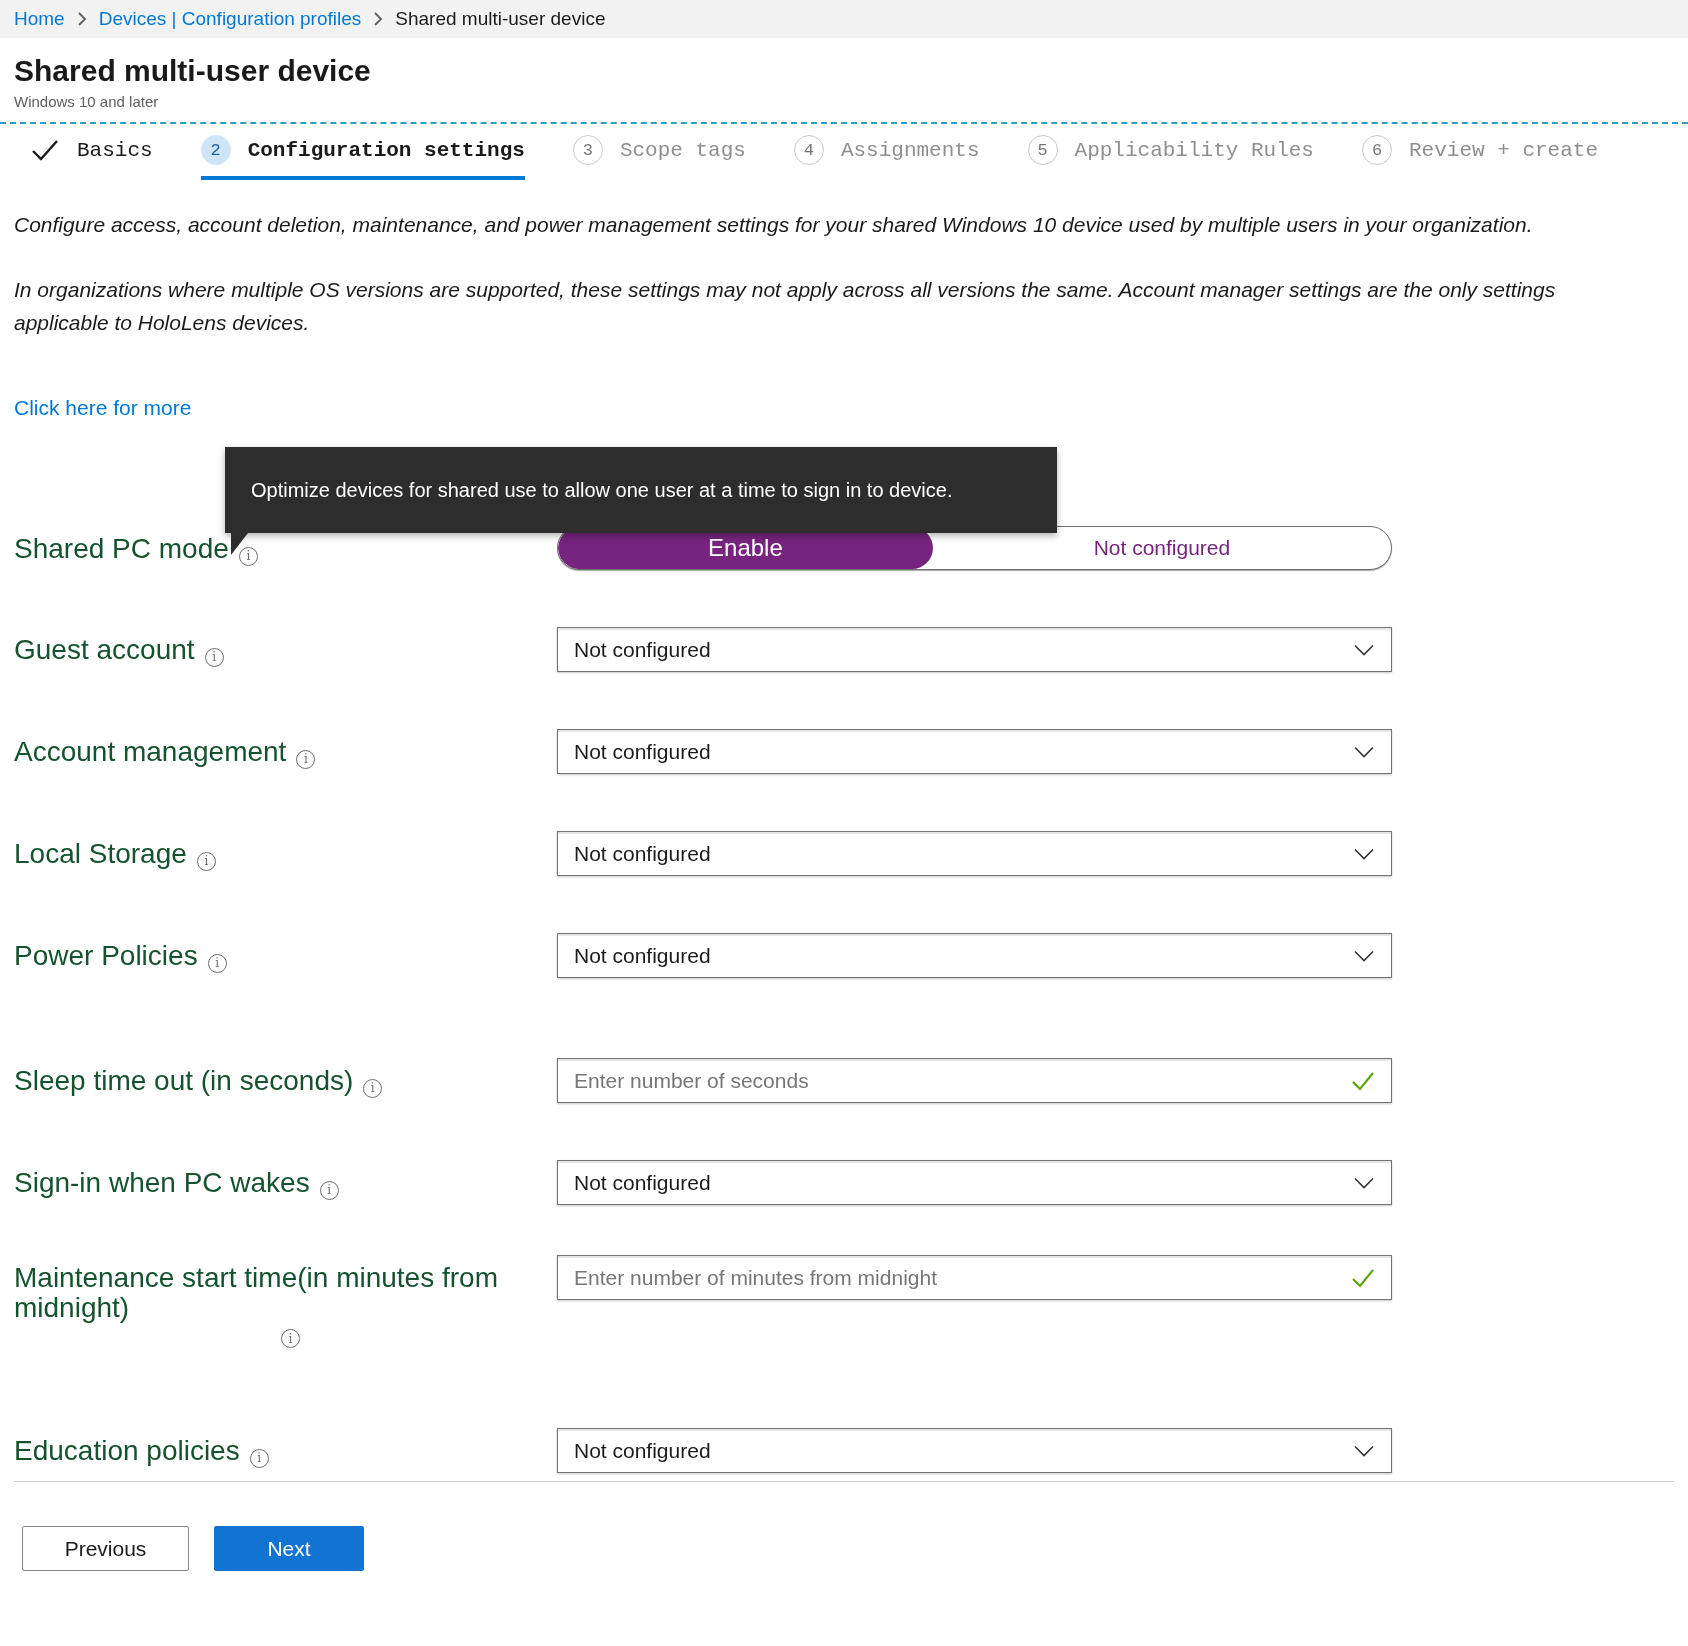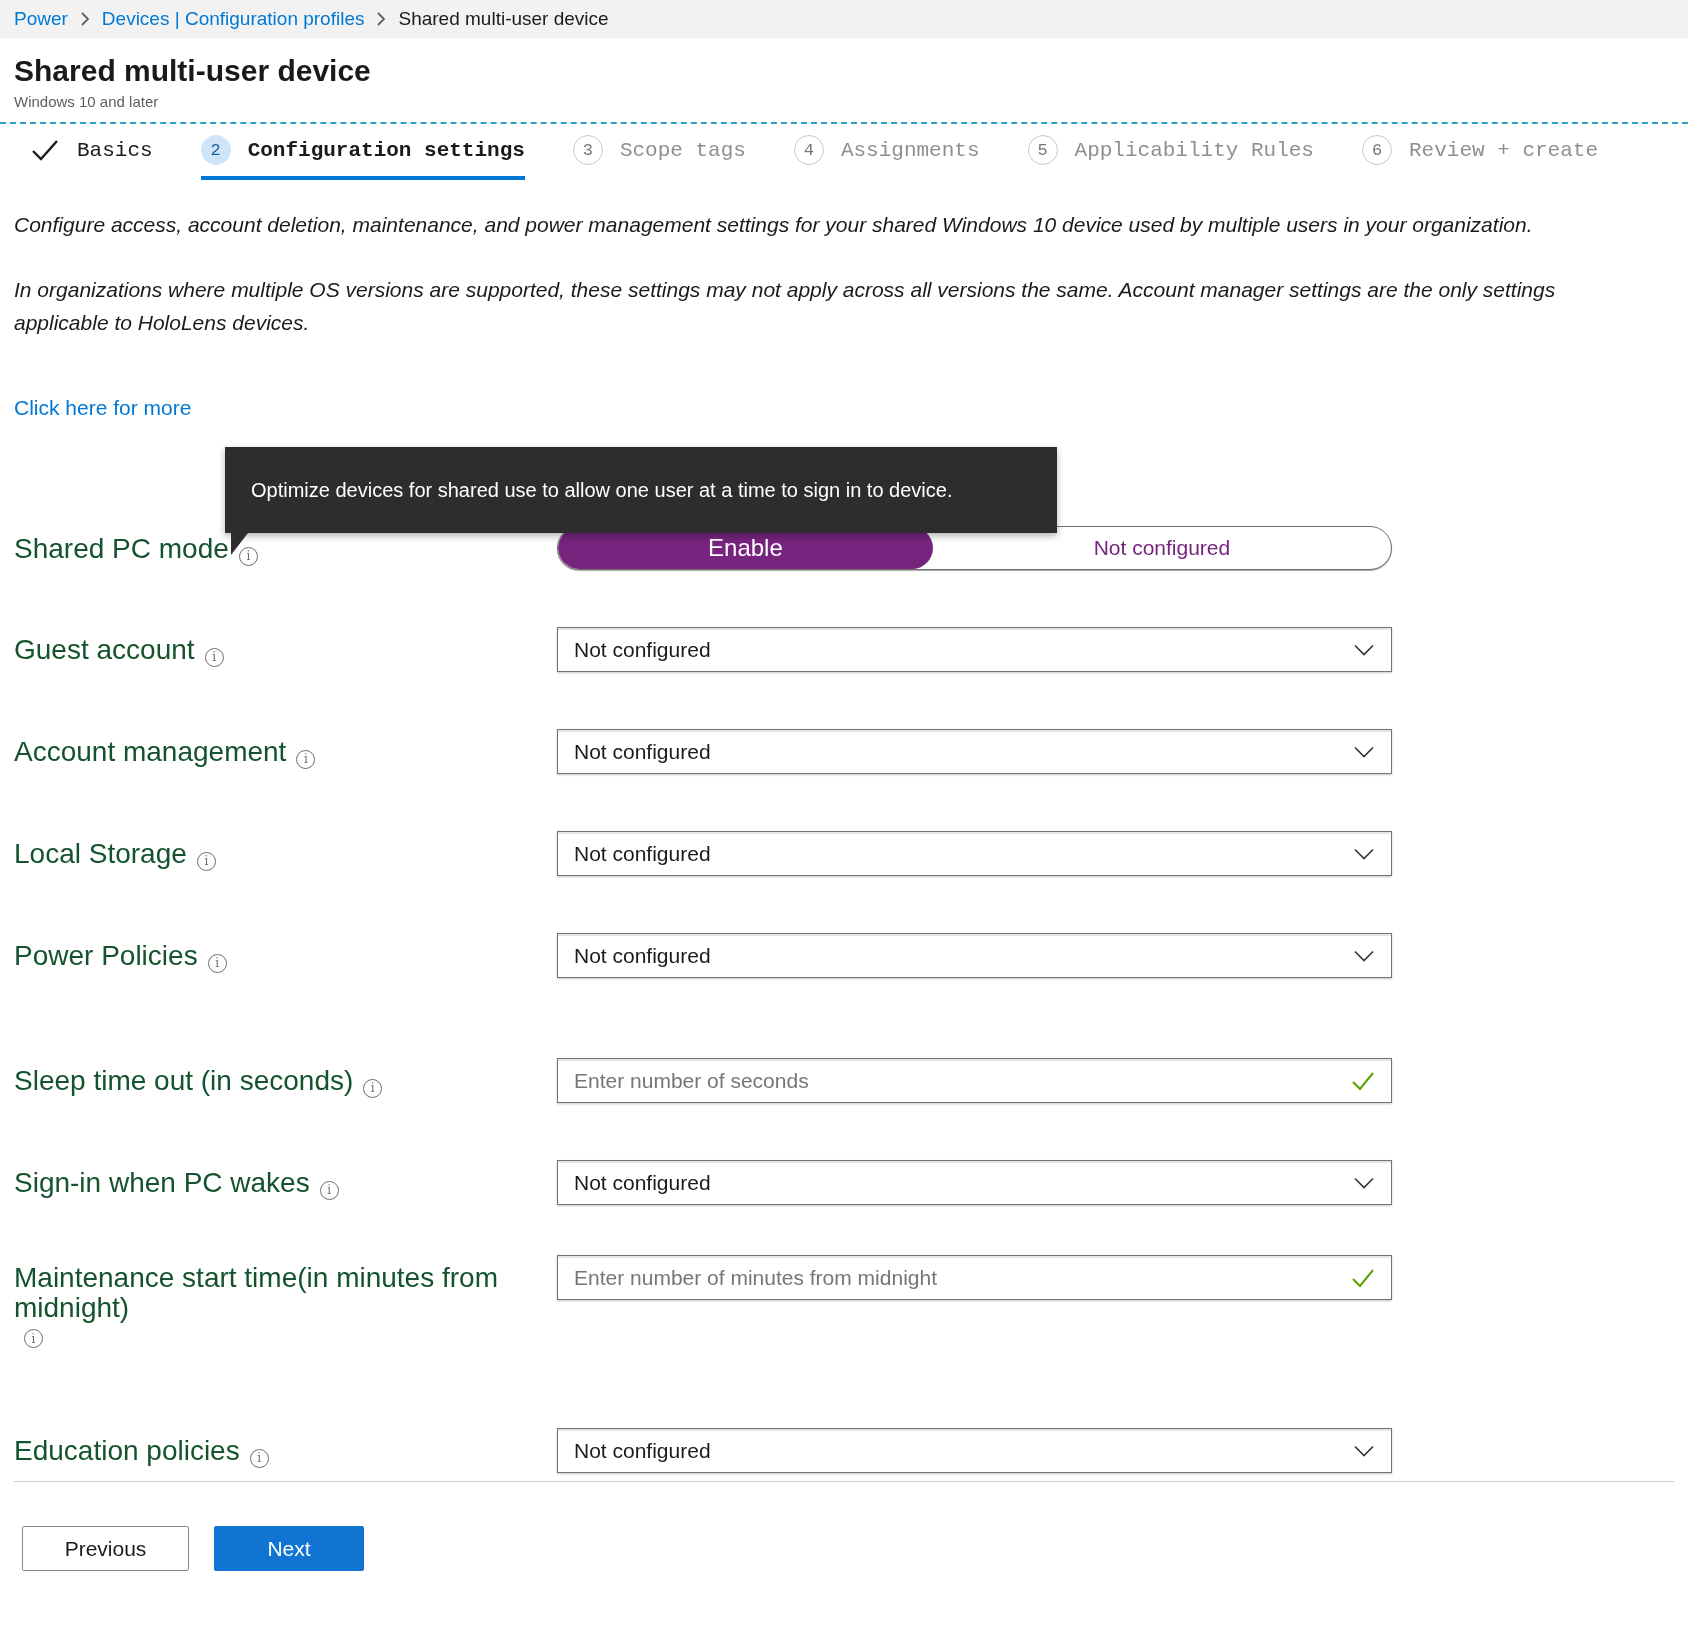--- a/index.html
+++ b/index.html
@@ -123,40 +123,40 @@
   .dropdown-value { flex:1; }
   .chevron { flex:0 0 auto; display:flex; align-items:center; }
   .text-input input {
     flex:1; border:none; outline:none; font-size:21px;
     font-family:"Liberation Sans", sans-serif; color:#1b1b1b; background:transparent;
   }
   .text-input input::placeholder { color:#767676; opacity:1; }
   .valid-check { flex:0 0 auto; display:flex; align-items:center; }
 
   
-  .label-wrap { display:flex; flex-wrap:wrap; align-items:center; }
+  .label-wrap { display:flex; flex-wrap:wrap; align-items:center;flex-direction:column; }
   .label-wrap .info-icon { margin-top:6px; }
 
   
   .footer-divider { height:1px; background:#cfcfcf; margin-top:8px; }
   .footer { display:flex; align-items:center; gap:25px; padding:44px 0 0 8px; }
   .btn {
     height:45px; font-size:21px; display:flex; align-items:center; justify-content:center;
     cursor:pointer; border-radius:2px; font-family:"Liberation Sans", sans-serif;
   }
   .btn-previous { width:167px; background:#fff; border:1px solid #8a8a8a; color:#1b1b1b; }
   .btn-next { width:150px; background:#1173d2; border:1px solid #1173d2; color:#fff; }
 </style>
 </head>
 <body>
 
 <div class="page">
 
   <div class="breadcrumb-bar">
-    <span class="crumb-link">Power</span>
+    <span class="crumb-link">Home</span>
     <span class="crumb-sep">
       <svg width="10" height="16" viewBox="0 0 10 16">
           <path d="M2 2 L8 8 L2 14" stroke="#616161" stroke-width="1.8" fill="none"></path>
         </svg>
     </span>
     <span class="crumb-link">Devices | Configuration profiles</span>
     <span class="crumb-sep">
       <svg width="10" height="16" viewBox="0 0 10 16">
           <path d="M2 2 L8 8 L2 14" stroke="#616161" stroke-width="1.8" fill="none"></path>
         </svg>

